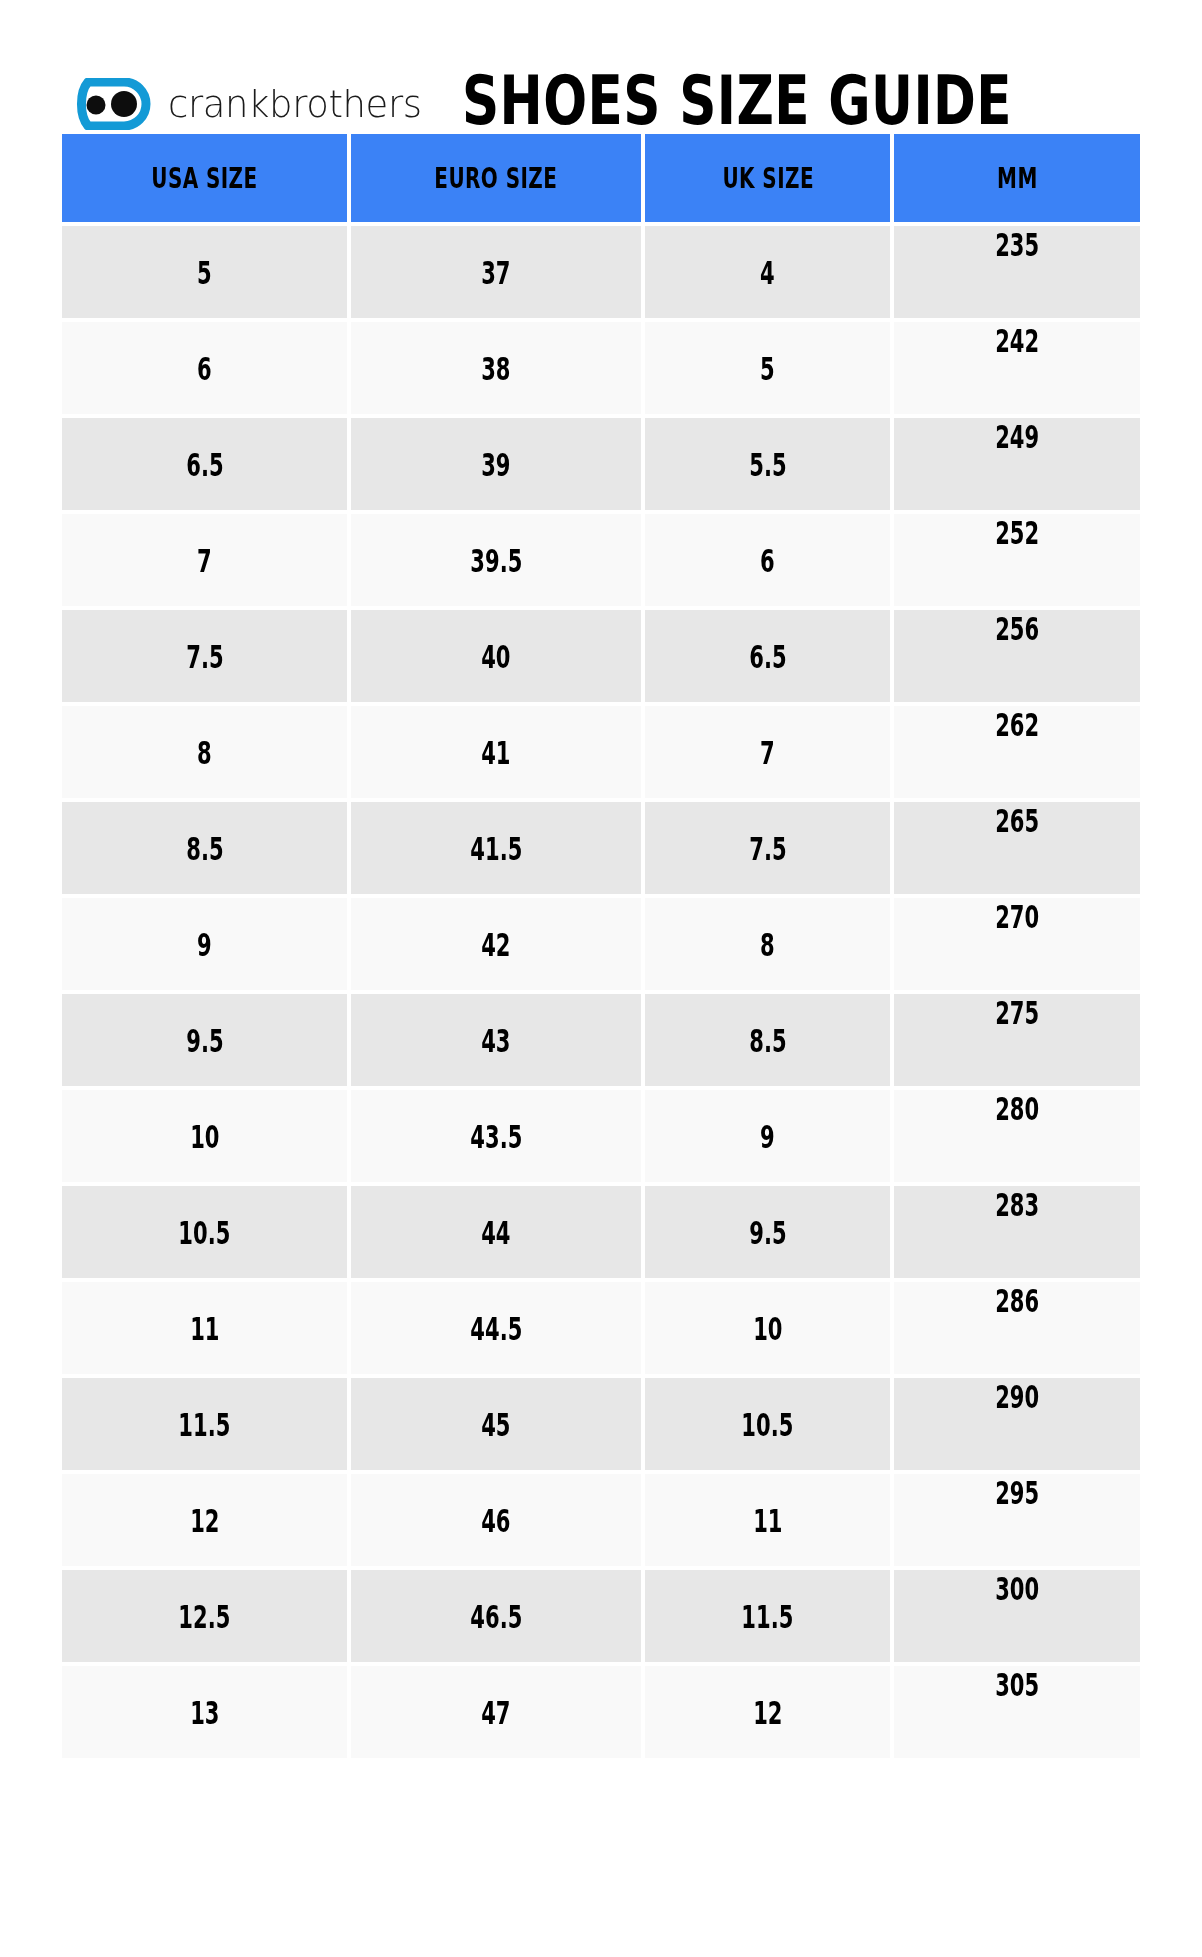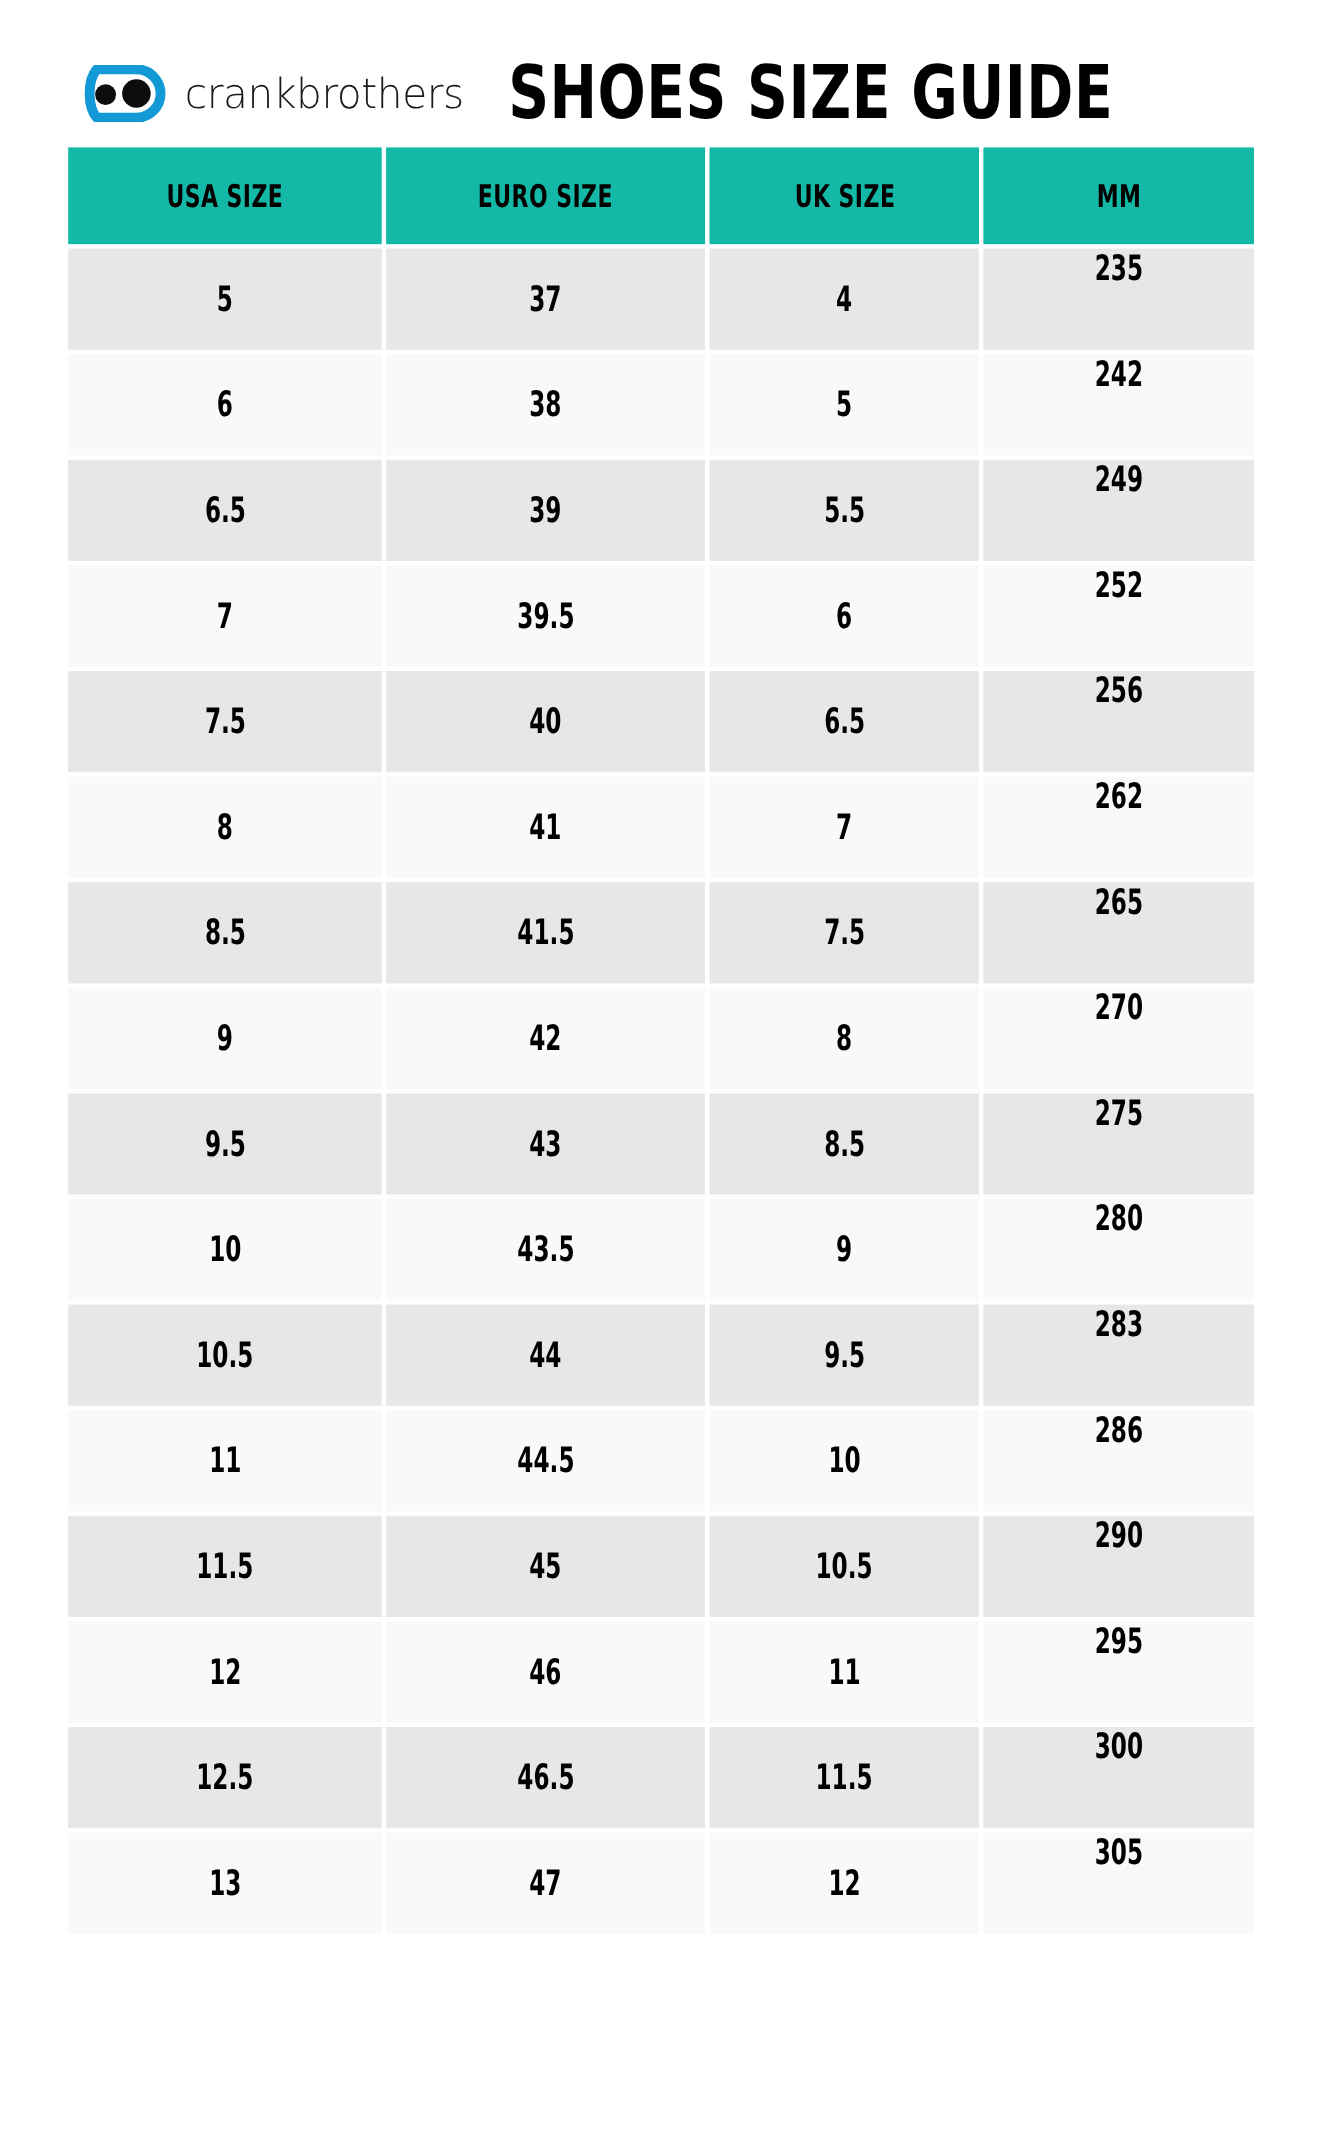--- a/index.html
+++ b/index.html
@@ -17,21 +17,21 @@
     position: relative;
     width: 1202px;
     height: 1957px;
     background: #ffffff;
     overflow: hidden;
   }
 
   
   .header {
     display: flex;
-    align-items: center;
+    align-items: flex-end;
     padding: 40px 0 0 58px;
     height: 130px;
   }
 
   .brand {
     display: flex;
     align-items: center;
     gap: 14px;
   }
 
@@ -77,21 +77,21 @@
     border-spacing: 4px 4px;
     table-layout: fixed;
   }
 
   table.size-table col.c-usa  { width: 283px; }
   table.size-table col.c-euro { width: 288px; }
   table.size-table col.c-uk   { width: 243px; }
   table.size-table col.c-mm   { width: 244px; }
 
   thead th {
-    background: #14b8a6;
+    background: #3b82f6;
     height: 88px;
     vertical-align: middle;
     text-align: center;
     color: #000000;
     font-family: "DejaVu Sans", sans-serif;
     font-size: 25px;
     font-weight: 700;
     letter-spacing: 0.5px;
     padding: 0;
     text-decoration: underline;

